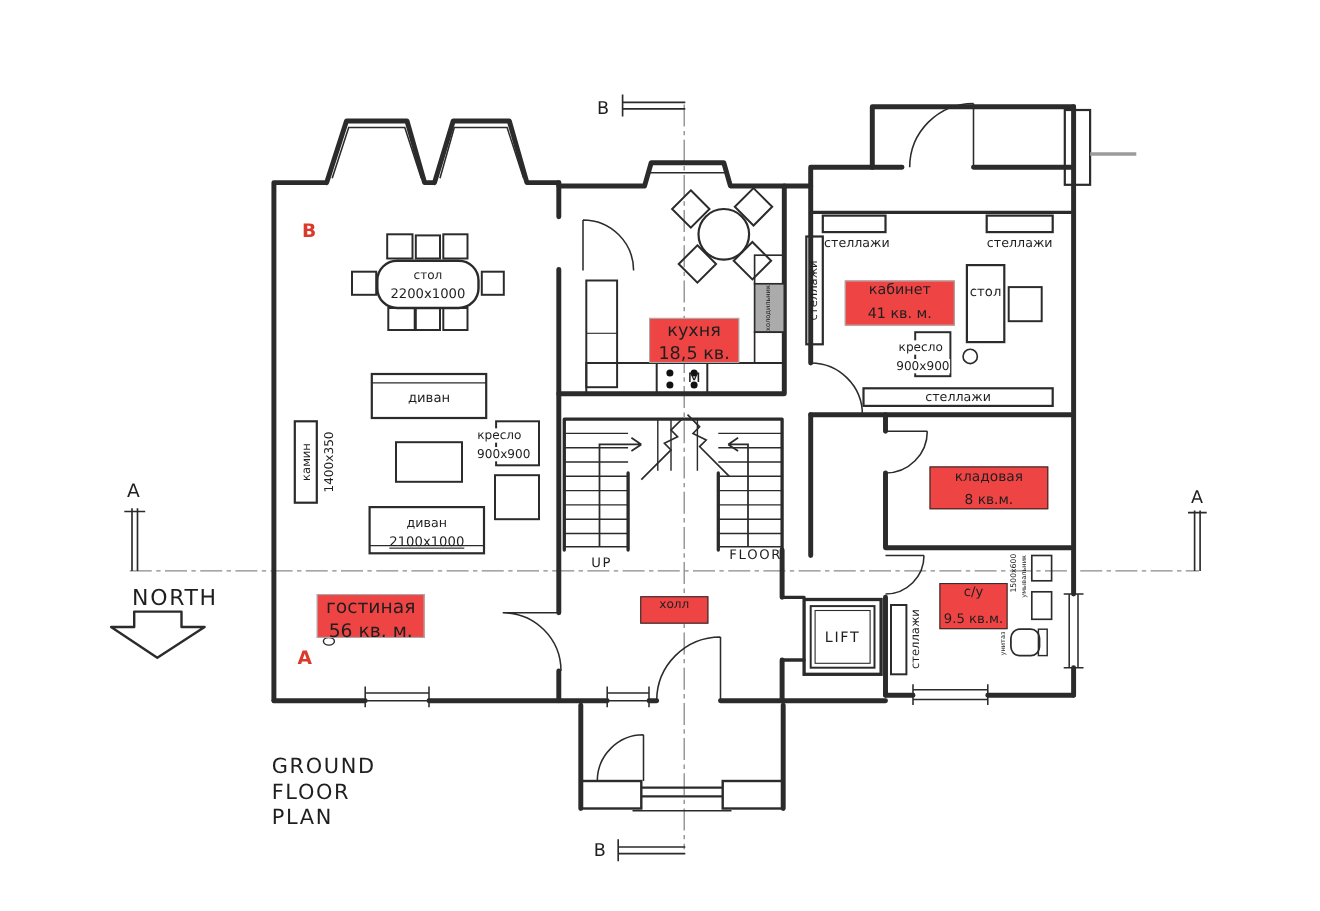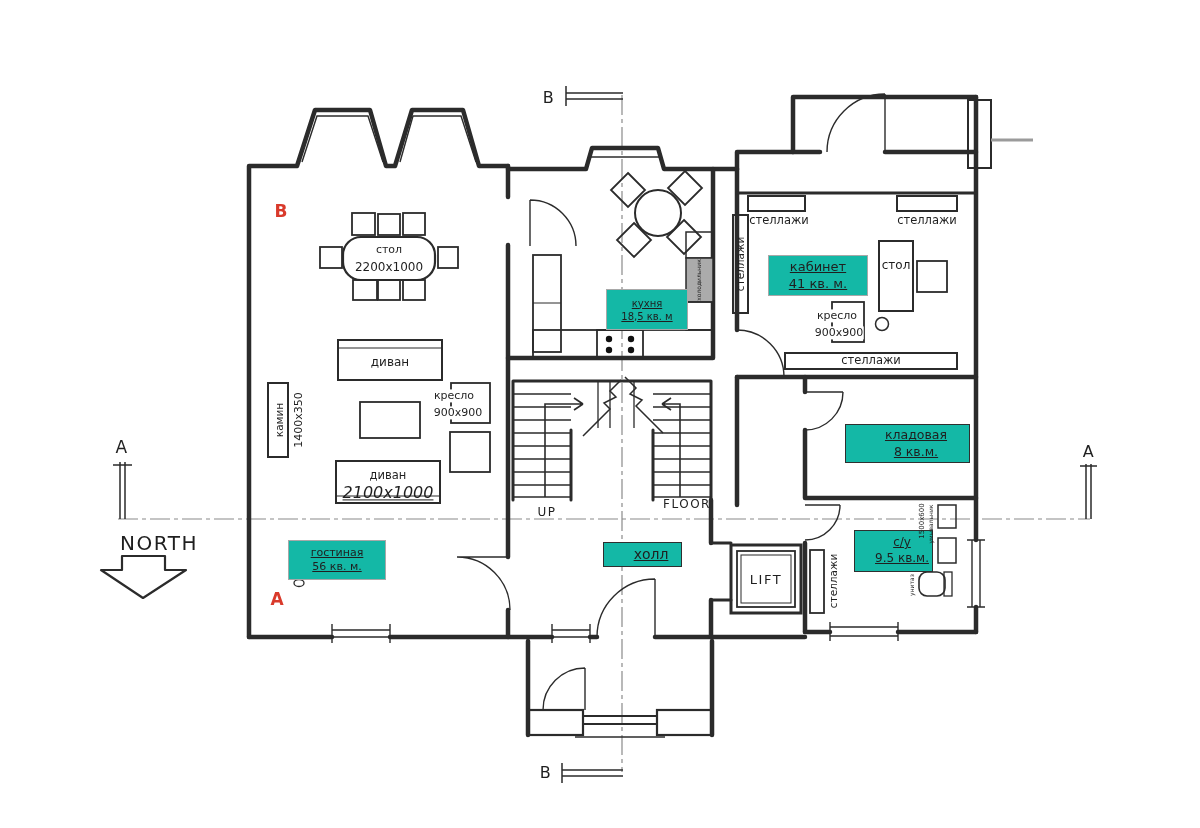--- a/index.html
+++ b/index.html
@@ -2,24 +2,24 @@
 <html><head>
 <meta charset="utf-8">
 <style>
   html,body{margin:0;padding:0;background:#fff;}
   .stage{position:relative;width:1200px;height:828px;background:#ffffff;overflow:hidden;
          font-family:"DejaVu Sans",sans-serif;color:#1f1f1f;}
   .stage svg{position:absolute;left:0;top:0;}
   .lbl{position:absolute;white-space:nowrap;line-height:1.2;}
   .c{transform:translate(-50%,-50%);}
   .v{transform:translate(-50%,-50%) rotate(-90deg);}
-  .box{position:absolute;background:#14b8a6;display:flex;flex-direction:column;
-       align-items:center;justify-content:center;text-align:center;line-height:1.3;text-decoration:underline;}
+  .box{position:absolute;background:#ef4444;display:flex;flex-direction:column;
+       align-items:center;justify-content:space-between;text-align:center;line-height:1.3;}
   .b1{border:1px solid #a8a8a8;}
-  .b2{border:1.5px solid #2f2f2f;padding-left:17px;}
+  .b2{border:1.5px solid #2f2f2f;}
   .red{color:#d93a2b;font-weight:bold;}
   .hand{letter-spacing:1.5px;}
   .tiny{font-size:6px;letter-spacing:0;}
 </style>
 </head>
 <body>
 
 <div class="stage">
 
 <svg width="1200" height="828" viewBox="0 0 1200 828">
@@ -176,51 +176,51 @@
     <path d="M1086,464 L1086,519 M1091,464 L1091,519 M1080,466 L1097,466"></path>
     <path d="M566,93 L623,93 M566,99 L623,99 M566,86 L566,106"></path>
     <path d="M562,770 L623,770 M562,776 L623,776 M562,763 L562,783"></path>
   </g>
 
   <g stroke="#2b2b2b" stroke-width="2.2" fill="none" stroke-linejoin="round">
     <polygon points="122,556 165,556 165,570 186,570 143,598 101,570 122,570"></polygon>
   </g>
 </svg>
 
-<div class="box b1" style="left:288px;top:540px;width:96px;height:38px;font-size:11px;">
+<div class="box b1" style="left:288px;top:540px;width:96px;height:38px;font-size:17px;">
   <span>гостиная</span>
   <span>56 кв. м.</span>
 </div>
-<div class="box b1" style="left:606px;top:289px;width:80px;height:39px;font-size:10px;">
+<div class="box b1" style="left:590px;top:289px;width:80px;height:39px;font-size:16px;">
   <span>кухня</span>
   <span>18,5 кв. м</span>
 </div>
 <div class="box b1" style="left:768px;top:255px;width:98px;height:39px;font-size:13px;">
   <span>кабинет</span>
   <span>41 кв. м.</span>
 </div>
 <div class="box b2" style="left:845px;top:424px;width:106px;height:37px;font-size:12.5px;">
   <span>кладовая</span>
   <span>8 кв.м.</span>
 </div>
 <div class="box b2" style="left:854px;top:530px;width:60px;height:40px;font-size:12px;">
   <span>с/у</span>
   <span>9.5 кв.м.</span>
 </div>
-<div class="box b2" style="left:603px;top:542px;width:60px;height:23px;font-size:14px;">
+<div class="box b2" style="left:582px;top:542px;width:60px;height:23px;font-size:11px;">
   <span>холл</span>
 </div>
 
 <span class="lbl c" style="left:389px;top:250px;font-size:11px;">стол</span>
 <span class="lbl c" style="left:389px;top:267px;font-size:12px;">2200x1000</span>
 <span class="lbl c" style="left:390px;top:362px;font-size:12px;">диван</span>
 <span class="lbl c" style="left:454px;top:396px;font-size:11px;background:#fff;">кресло</span>
 <span class="lbl c" style="left:458px;top:413px;font-size:11px;background:#fff;">900x900</span>
 <span class="lbl c" style="left:388px;top:476px;font-size:11.5px;">диван</span>
-<span class="lbl c" style="left:388px;top:493px;font-size:16px;text-decoration:underline;font-style:italic;">2100x1000</span>
+<span class="lbl c" style="left:388px;top:493px;font-size:12px;text-decoration:underline;">2100x1000</span>
 <span class="lbl v" style="left:279px;top:420px;font-size:10.5px;">камин</span>
 <span class="lbl v" style="left:299px;top:420px;font-size:11px;">1400x350</span>
 
 <span class="lbl c" style="left:896px;top:265px;font-size:12px;background:#fff;">стол</span>
 <span class="lbl c" style="left:837px;top:316px;font-size:11px;background:#fff;">кресло</span>
 <span class="lbl c" style="left:839px;top:333px;font-size:11px;background:#fff;">900x900</span>
 <span class="lbl v" style="left:740px;top:264px;font-size:10.5px;">стеллажи</span>
 <span class="lbl c" style="left:779px;top:221px;font-size:11.5px;">стеллажи</span>
 <span class="lbl c" style="left:927px;top:221px;font-size:11.5px;">стеллажи</span>
 <span class="lbl c" style="left:871px;top:361px;font-size:11.5px;">стеллажи</span>
@@ -236,14 +236,19 @@
 <span class="lbl c hand" style="left:766px;top:580px;font-size:13px;text-align:right;">LIFT</span>
 
 <span class="lbl c hand" style="left:122px;top:447px;font-size:17px;">A</span>
 <span class="lbl c hand" style="left:1089px;top:452px;font-size:16px;">A</span>
 <span class="lbl c hand" style="left:549px;top:98px;font-size:16px;">B</span>
 <span class="lbl c hand" style="left:546px;top:773px;font-size:16px;">B</span>
 <span class="lbl c red" style="left:281px;top:211px;font-size:17px;">В</span>
 <span class="lbl c red" style="left:277px;top:599px;font-size:17px;">А</span>
 
 <span class="lbl c hand" style="left:143px;top:543px;font-size:20px;margin-left:16px;">NORTH</span>
+<div class="lbl" style="left:247px;top:686px;font-size:19px;letter-spacing:1.5px;line-height:1.2;">
+  <div>GROUND</div>
+  <div>FLOOR</div>
+  <div>PLAN</div>
+</div>
 
 </div>
 
 </body></html>

